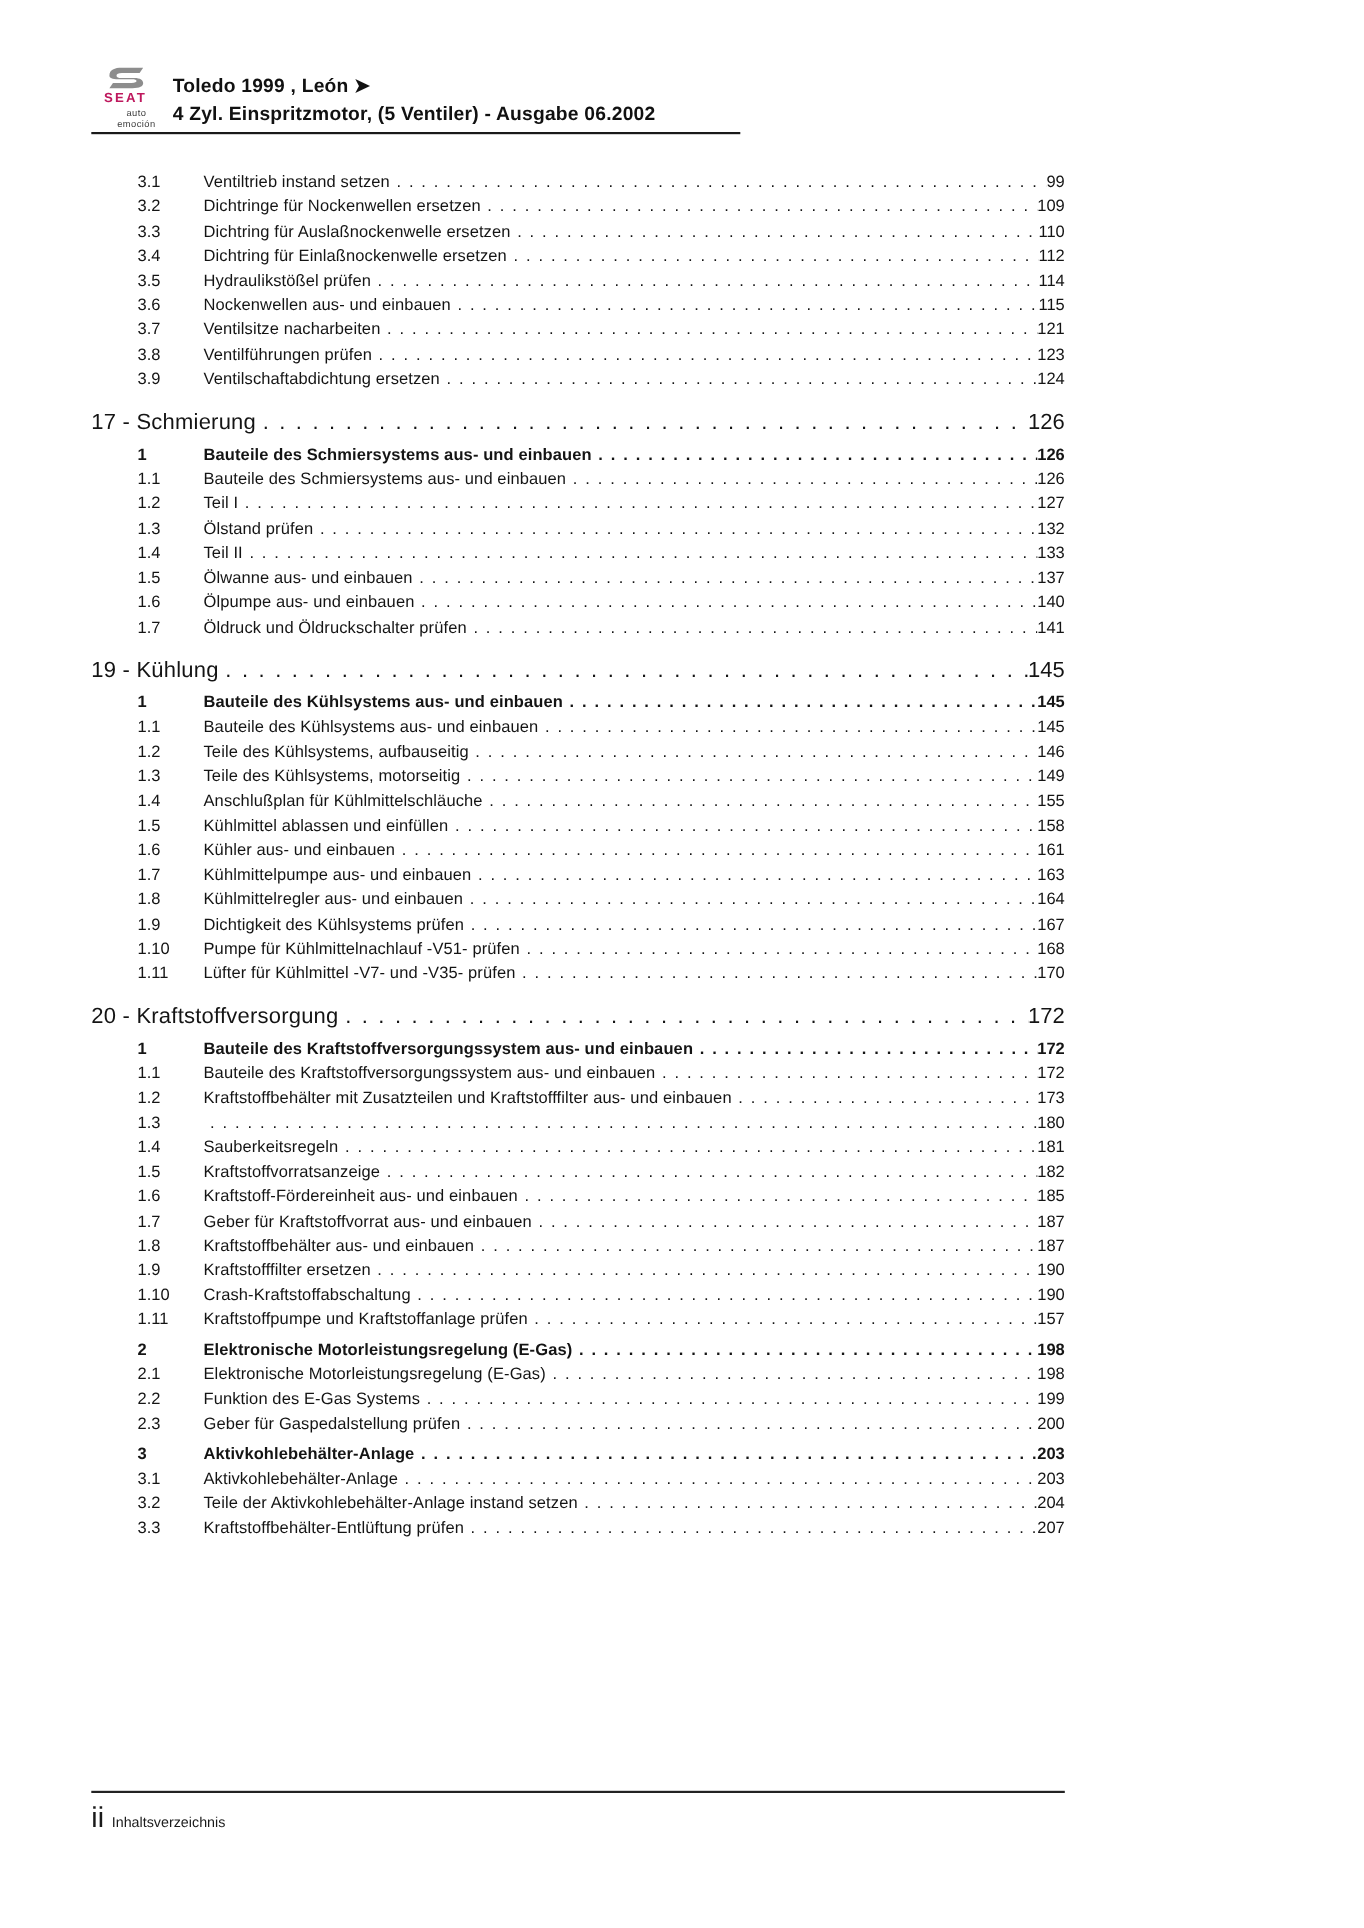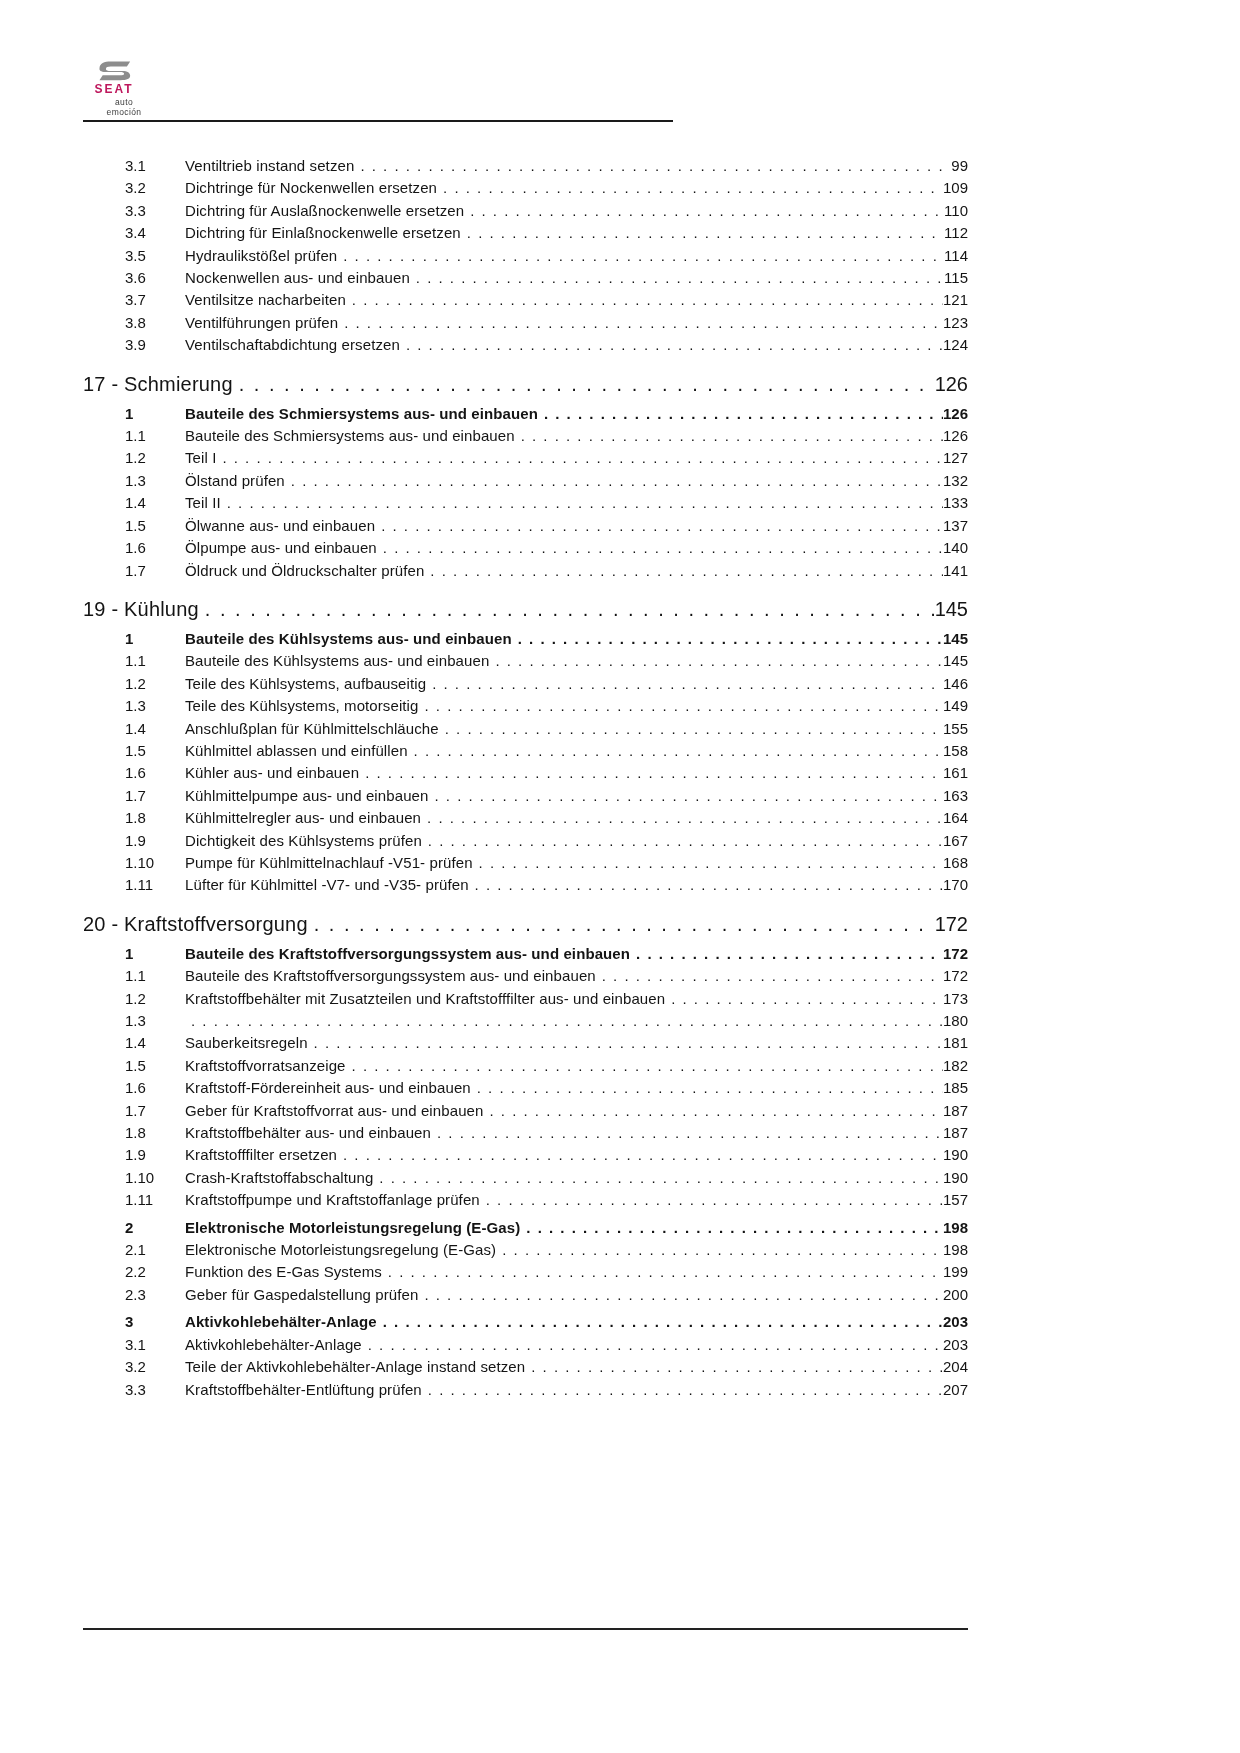--- a/index.html
+++ b/index.html
@@ -74,20 +74,24 @@
 <div class="page">
 
   <div class="header">
     <div class="logo">
       <svg class="logo-s" viewBox="0 0 48 26" width="40" height="21" aria-hidden="true">
         <path d="M6 11 C6 4 12 2 20 2 L44 2 L40 8 L20 8 C16 8 14 9 14 11 C14 13 16 13.5 20 13.5 L34 13.5 C41 13.5 44 16 44 19.5 C44 23 40 25 32 25 L6 25 L10 19 L31 19 C35 19 36.5 18.3 36.5 17 C36.5 15.7 35 15 31 15 L16 15 C9 15 6 13.5 6 11 Z" fill="#8d8d8d"></path>
       </svg>
       <div class="logo-brand">SEAT</div>
       <div class="logo-tagline">auto emoción</div>
     </div>
+    <div class="titles">
+      <div class="title-line1">Toledo 1999 , León ➤</div>
+      <div class="title-line2">4 Zyl. Einspritzmotor, (5 Ventiler) - Ausgabe 06.2002</div>
+    </div>
   </div>
   <div class="header-rule"></div>
 
   <div class="toc">
       <div class="toc-section">
         <div class="entry-row">
           <span class="num">3.1</span>
           <span class="label">Ventiltrieb instand setzen</span>
           <span class="dots">. . . . . . . . . . . . . . . . . . . . . . . . . . . . . . . . . . . . . . . . . . . . . . . . . . . . . . . . . . . . . . . . . . . . . . . . . . . . . . . . . . . . . . . . . . . . . . . . . . . . . . . . . . . . . . . . . . . . . . . . . . . . . . . . . . . . . . . . . . . . . . . . . . . . . . . . . . . . . . . . . . . . . . . . . . . . . . . . . . . . . . . . . . . . . . . . . . . . . . . . . . . . . . . . . . . . . . . . . . . . . . . . . . . . . . . . . . . . . . . . . . . . . . . . . . . . . . . . . . . . . . . . . . . . . . . . . . . . . . . . . . . . . . . . . . . . . . . . . . . . </span>
           <span class="entry-page">99</span>
@@ -404,13 +408,17 @@
           <span class="dots">. . . . . . . . . . . . . . . . . . . . . . . . . . . . . . . . . . . . . . . . . . . . . . . . . . . . . . . . . . . . . . . . . . . . . . . . . . . . . . . . . . . . . . . . . . . . . . . . . . . . . . . . . . . . . . . . . . . . . . . . . . . . . . . . . . . . . . . . . . . . . . . . . . . . . . . . . . . . . . . . . . . . . . . . . . . . . . . . . . . . . . . . . . . . . . . . . . . . . . . . . . . . . . . . . . . . . . . . . . . . . . . . . . . . . . . . . . . . . . . . . . . . . . . . . . . . . . . . . . . . . . . . . . . . . . . . . . . . . . . . . . . . . . . . . . . . . . . . . . . . </span>
           <span class="entry-page">207</span>
         </div>
       </div>
     </div>
 
 </div>
 
 <div class="footer">
   <div class="footer-rule"></div>
+  <div class="footer-text">
+    <span class="footer-page">ii</span>
+    <span class="footer-label">Inhaltsverzeichnis</span>
+  </div>
 </div>
 
 </body></html>

